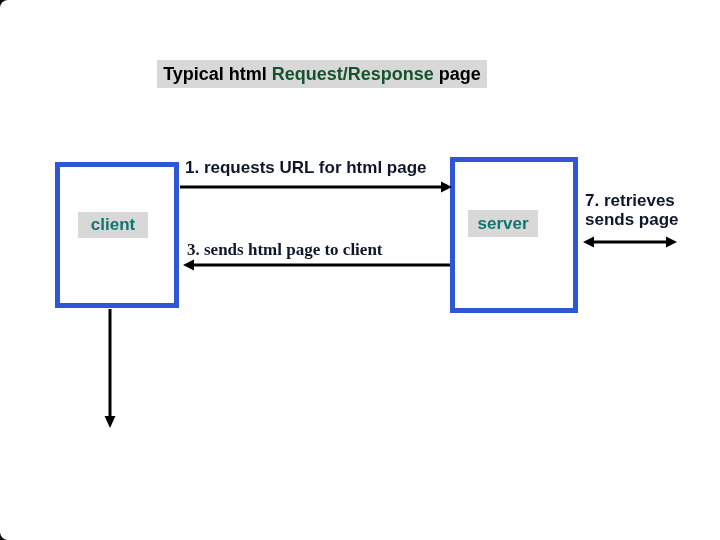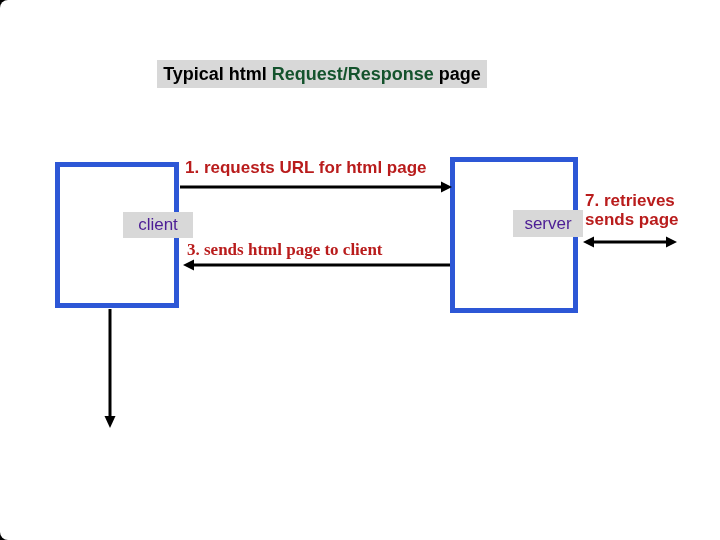--- a/index.html
+++ b/index.html
@@ -39,36 +39,35 @@
     position: absolute;
     background: #fff;
     border: 5px solid #2d57d6;
     box-sizing: border-box;
   }
   .client-box { left: 55px; top: 162px; width: 124px; height: 146px; }
   .server-box { left: 450px; top: 157px; width: 128px; height: 156px; }
   .node-label {
     position: absolute;
     background: #d8d8d8;
-    font-weight: normal;
+    font-weight: bold;
     font-size: 17px;
-    color: #4c1d95;
+    color: #0f766e;
     display: flex;
     align-items: center;
     justify-content: center;
-    margin-left: 45px;
   }
   .client-label { left: 78px; top: 212px; width: 70px; height: 26px; }
   .server-label { left: 468px; top: 210px; width: 70px; height: 27px; }
   .step {
     position: absolute;
     font-weight: bold;
     font-size: 17px;
     line-height: 19px;
-    color: #b91c1c;
+    color: #0f172a;
     white-space: nowrap;
   }
   .step1 { left: 185px; top: 158px; }
   .step2 { left: 585px; top: 191px; }
   .step3 { left: 187px; top: 240px; font-family: Liberation Serif, serif; }
   .step4 { left: 123px; top: 366px; }
   svg.arrows {
     position: absolute;
     left: 0;
     top: 0;

